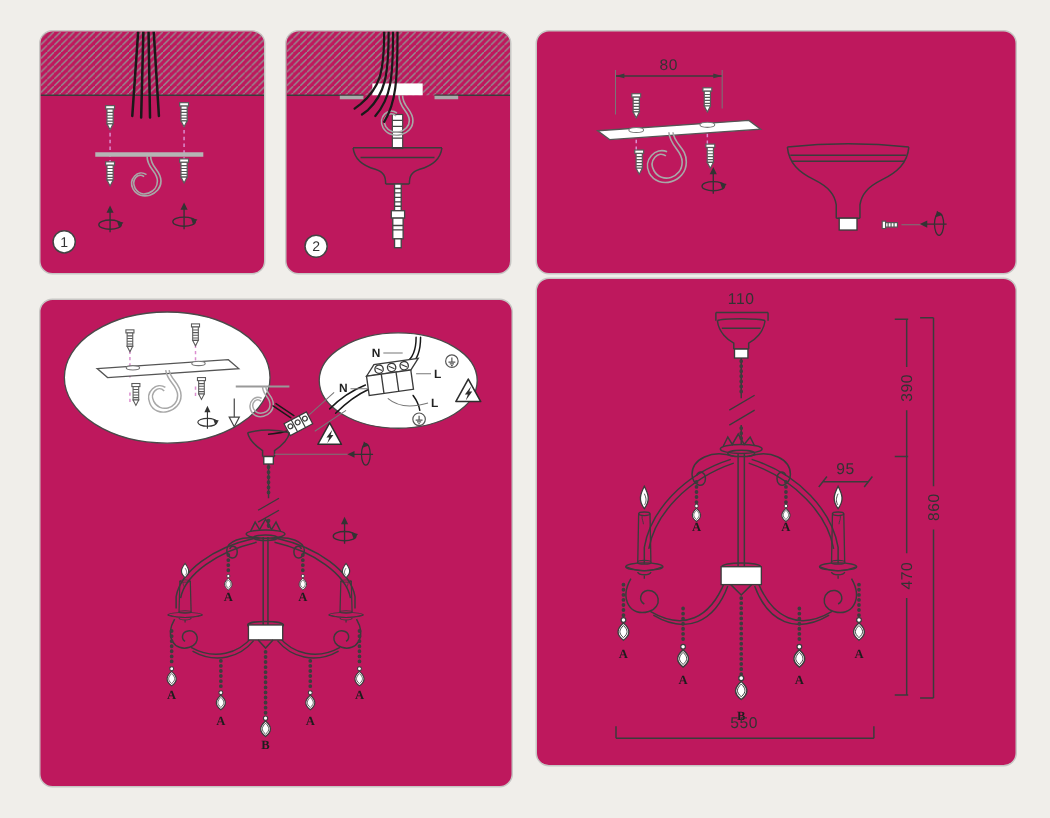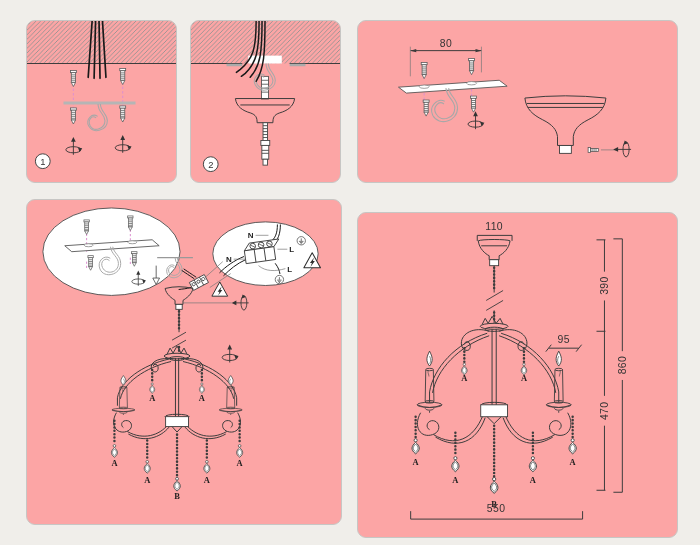--- a/index.html
+++ b/index.html
@@ -2,28 +2,28 @@
 <html><head>
 <meta charset="utf-8">
 <style>
   html,body{margin:0;padding:0}
   body{
     width:700px;height:545px;position:relative;
     background:var(--bg,#f0eeea);
     font-family:"Liberation Sans",sans-serif;overflow:hidden;
   }
   .panel{
-    position:absolute;background:#fca5a5;border:1px solid #c7c6c4;
+    position:absolute;background:#be185d;border:1px solid #c7c6c4;
     border-radius:9px;box-sizing:border-box;overflow:hidden;
   }
   #p1{left:26px;top:20px;width:151px;height:163px}
   #p2{left:190px;top:20px;width:151px;height:163px}
   #p3{left:357px;top:20px;width:321px;height:163px}
   #p4{left:26px;top:199px;width:316px;height:326px}
-  #p5{left:357px;top:212px;width:321px;height:326px}
+  #p5{left:357px;top:185px;width:321px;height:326px}
   .panel svg{display:block;width:100%;height:100%}
   svg text{font-family:"Liberation Sans",sans-serif}
   .dim{font-size:10.5px;fill:#333;letter-spacing:.4px}
   .lbl{font-size:8.5px;font-weight:bold;font-family:"Liberation Serif",serif;fill:#1d1d1d}
   .nl{font-size:8px;font-weight:bold;fill:#222}
   .stepnum{font-size:9.5px;fill:#333}
   .ln{stroke:#3b3b3b;stroke-width:1;fill:none}
   .beads{stroke:#3d3d3d;stroke-width:2.5;stroke-linecap:round;stroke-dasharray:.1 3.3;fill:none}
   .wire{stroke:#191919;fill:none;stroke-linecap:round}
   .thin{stroke:#777;stroke-width:.7;fill:none}

